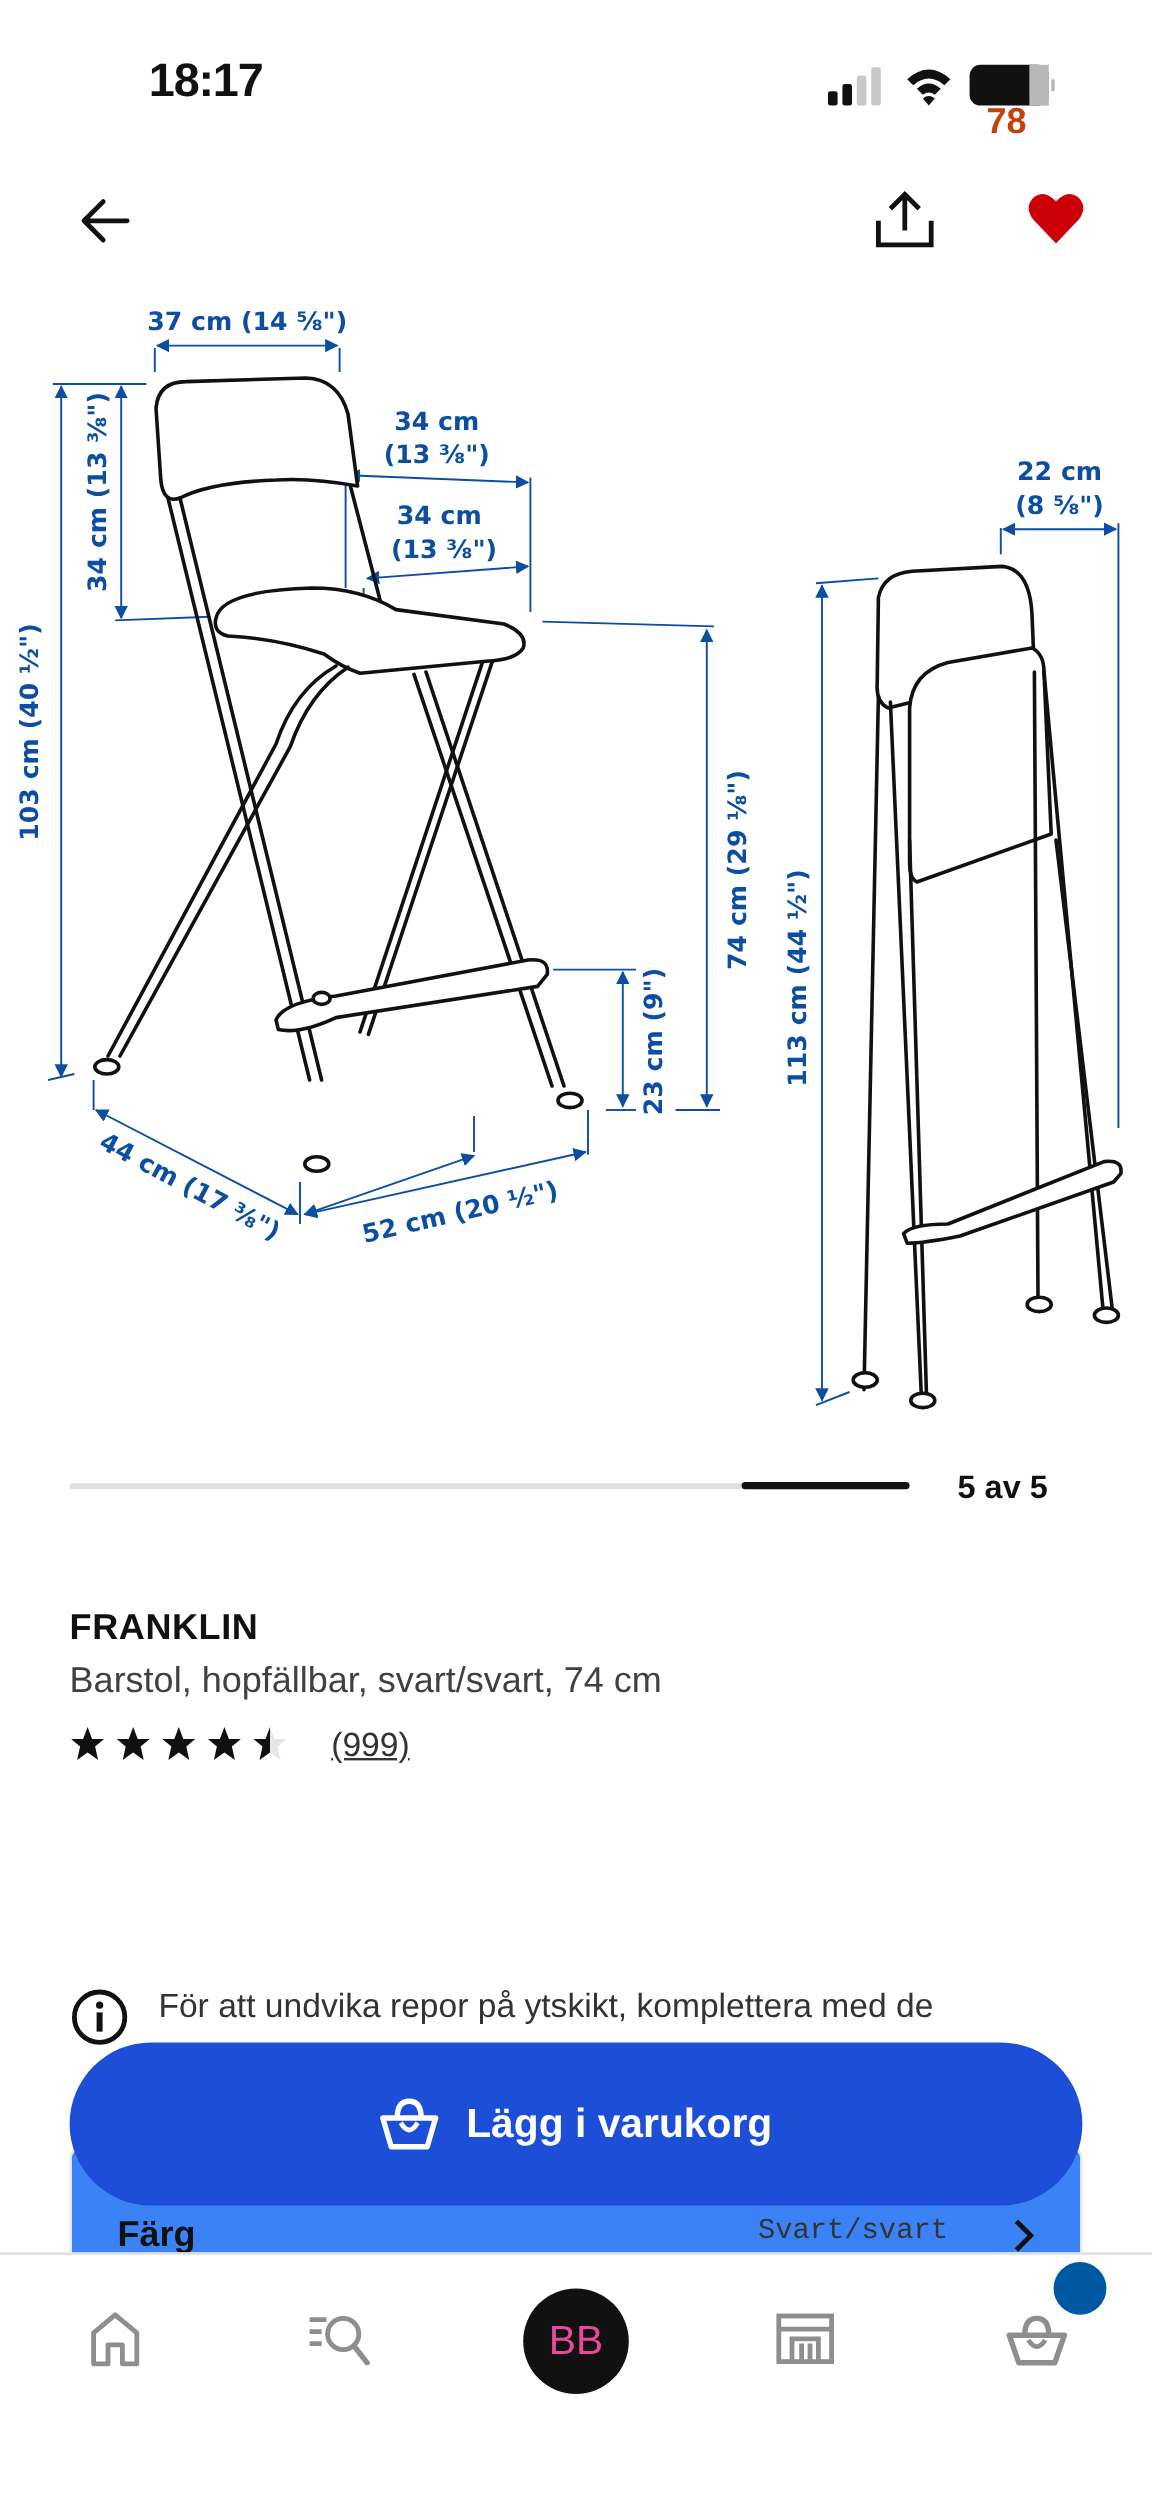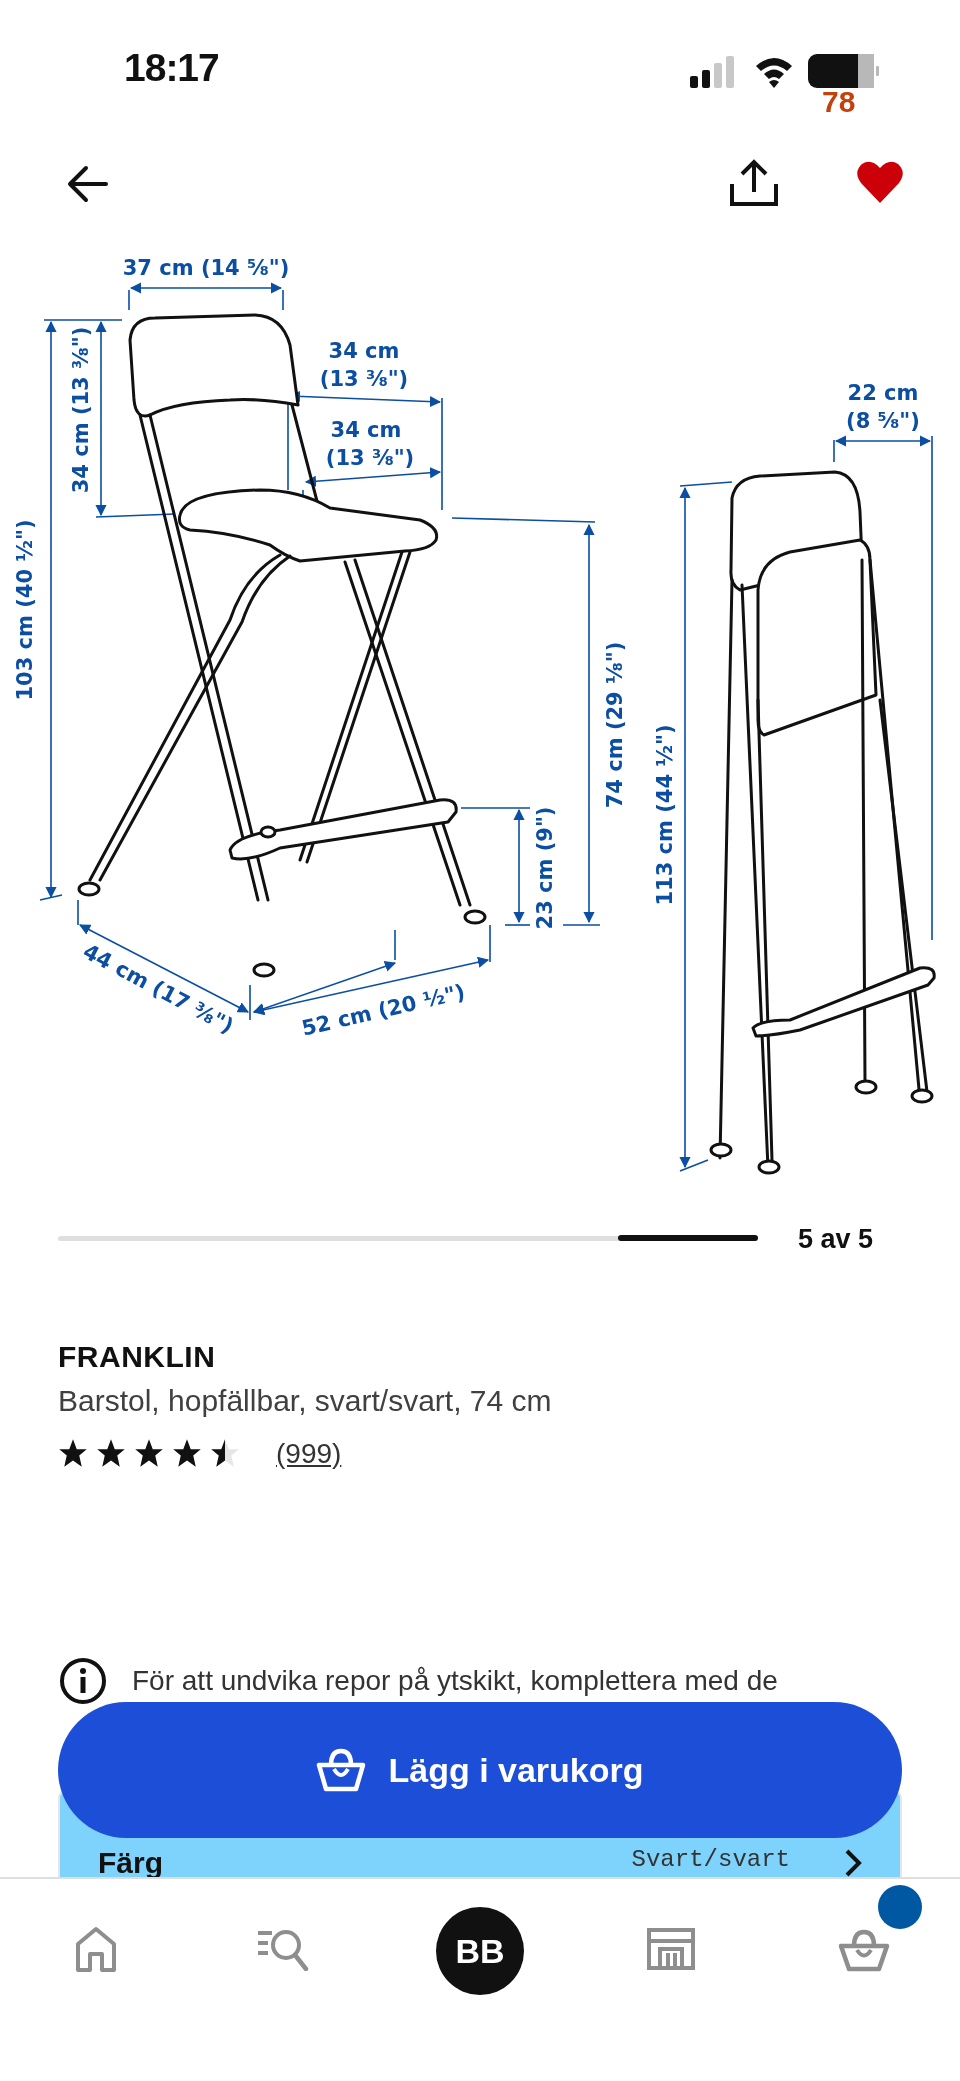--- a/index.html
+++ b/index.html
@@ -25,35 +25,35 @@
   .product-name { font-size: 30px; font-weight: bold; font-family: "Liberation Sans", sans-serif; letter-spacing: 0.5px; }
   .product-desc { margin-top: 10px; font-size: 30px; font-family: "Liberation Sans", sans-serif; color: #404040; }
   .price { margin-top: 14px; display: flex; align-items: flex-end; height: 74px; }
   .price-main { font-size: 66px; font-weight: bold; font-family: "Liberation Sans", sans-serif; line-height: 1; letter-spacing: -1px; }
   .price-suffix { font-size: 30px; font-weight: bold; font-family: "Liberation Sans", sans-serif; margin-left: 2px; margin-bottom: 4px; }
   .rating { margin-top: 20px; display: flex; align-items: flex-start; height: 34px; gap: 18px; }
   .stars { display: flex; gap: 8px; }
   .star { width: 30px; height: 30px; }
   .review-count { margin-left: 18px; font-size: 28px; color: #333; text-decoration: underline; font-family: "Liberation Sans", sans-serif; cursor: pointer; }
   .availability { margin-top: 28px; font-size: 28px; color: #444; font-family: "Liberation Sans", sans-serif; }
-  .info-row { position: absolute; left: 58px; top: 1656px; width: 860px; display: flex; align-items: center; }
+  .info-row { position: absolute; left: 58px; top: 1656px; width: 860px; display: flex; align-items: flex-start; }
   .info-icon { width: 50px; height: 50px; flex: none; }
   .info-text { margin-left: 24px; font-size: 28px; color: #333; font-family: "Liberation Sans", sans-serif; white-space: nowrap; }
 
-  .color-card { position: absolute; left: 58px; top: 1790px; width: 844px; height: 120px; border: 2px solid #e6e6e6; border-radius: 8px; background: #7dd3fc; }
+  .color-card { position: absolute; left: 58px; top: 1790px; width: 844px; height: 120px; border: 2px solid #e6e6e6; border-radius: 8px; background: #3b82f6; }
   .color-label { position: absolute; left: 38px; top: 54px; font-size: 30px; font-weight: bold; font-family: "Liberation Sans", sans-serif; }
   .color-value { position: absolute; right: 110px; top: 54px; font-size: 24px; color: #333; font-family: Liberation Mono, monospace; }
   .color-chevron { position: absolute; right: 36px; top: 56px; width: 22px; height: 30px; }
 
   .add-to-cart { position: absolute; left: 58px; top: 1702px; width: 844px; height: 136px; border-radius: 68px; background: #1d4ed8; display: flex; align-items: center; justify-content: center; cursor: pointer; }
   .add-to-cart-label { color: #fff; font-size: 34px; font-weight: bold; font-family: "Liberation Sans", sans-serif; margin-left: 22px; }
 
   .tab-bar { position: absolute; left: 0; top: 1877px; width: 960px; height: 204px; background: #fff; border-top: 2px solid #dedede; }
   .tab { position: absolute; top: 30px; width: 80px; height: 80px; display: flex; align-items: center; justify-content: center; cursor: pointer; }
-  .avatar { width: 88px; height: 88px; border-radius: 50%; background: #111; color: #ffffff; display: flex; align-items: center; justify-content: center; font-size: 34px; font-weight: bold; font-family: "Liberation Sans", sans-serif; }
+  .avatar { width: 88px; height: 88px; border-radius: 50%; background: #111; color: #ec4899; display: flex; align-items: center; justify-content: center; font-size: 34px; font-weight: normal; font-family: "Liberation Sans", sans-serif; }
   .cart-badge { position: absolute; left: 878px; top: 1885px; width: 44px; height: 44px; border-radius: 50%; background: #0058a3; }
 </style>
 </head>
 <body>
 
 <div class="status-bar">
   <div class="status-time">18:17</div>
   <div class="status-right">
     <svg width="200" height="40" viewBox="0 0 200 40">
       <g>

